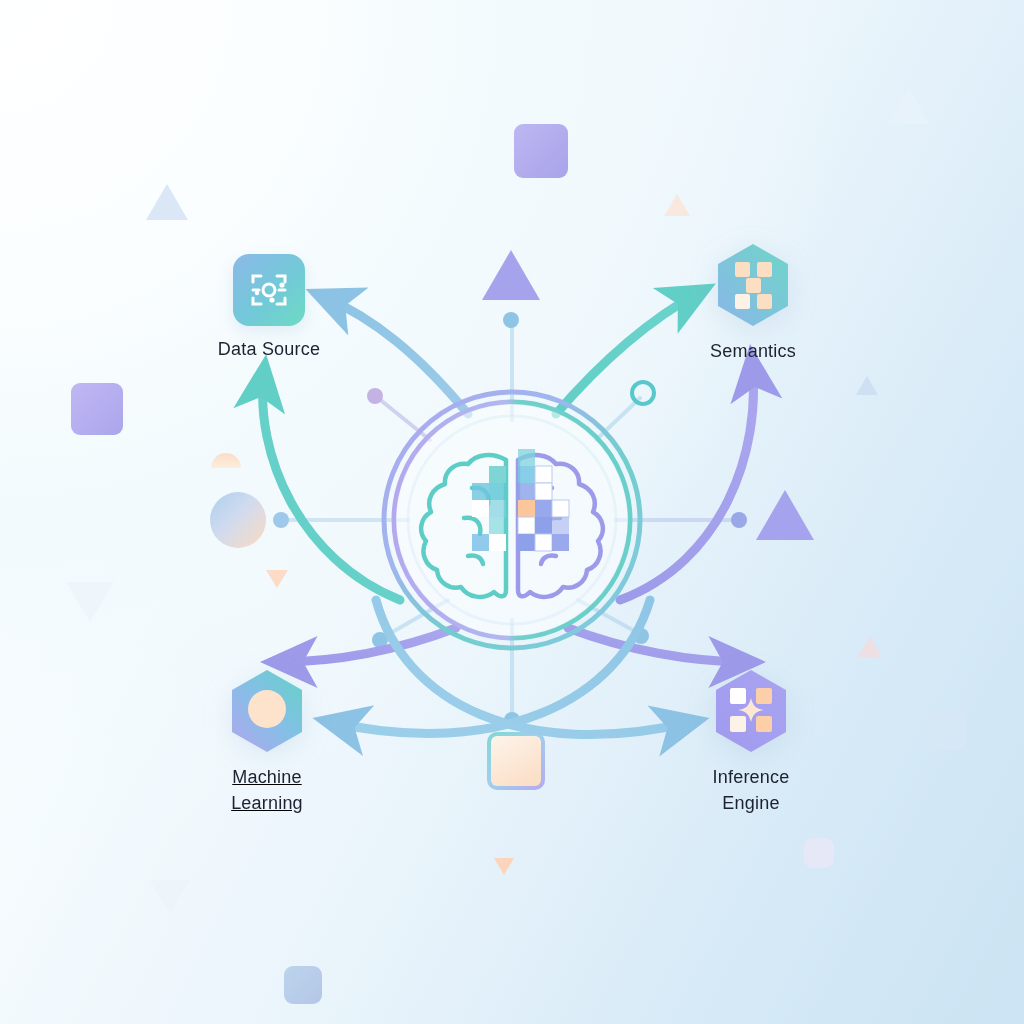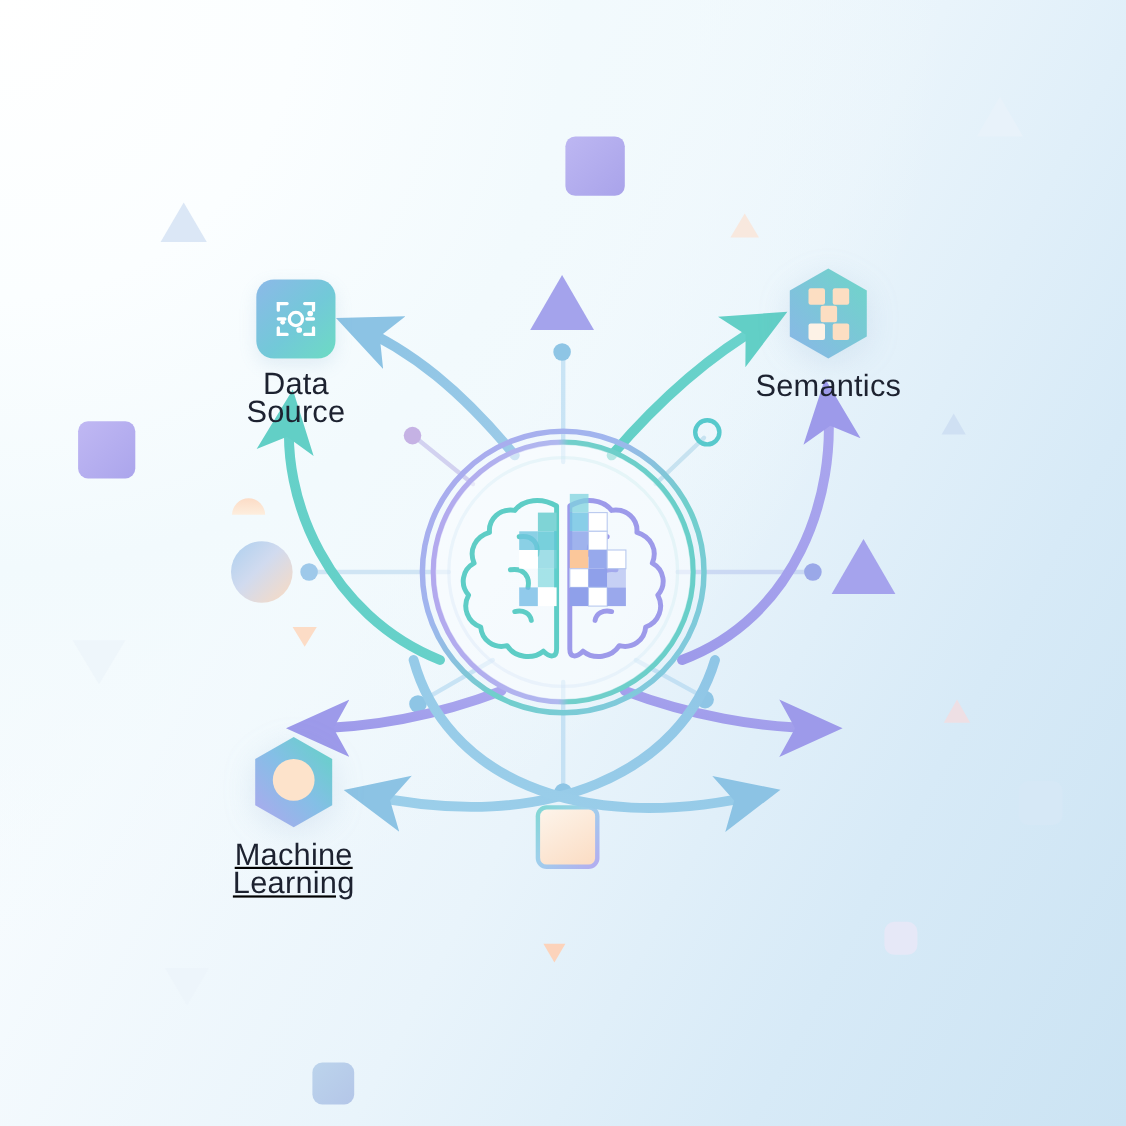--- a/index.html
+++ b/index.html
@@ -17,21 +17,21 @@
   }
 
   
   .deco{position:absolute;pointer-events:none;}
   .sq{border-radius:9px;}
   .tri{width:0;height:0;}
 
   
   .node{position:absolute;display:flex;flex-direction:column;align-items:center;}
   .node-label{
-    margin-top:10px;color:#1d2230;font-size:28px;letter-spacing:.2px;
+    margin-top:10px;color:#1d2230;font-size:18px;letter-spacing:.2px;
     line-height:26px;text-align:center;white-space:pre-line;font-weight:400;
   }
   .icon-box{
     width:72px;height:72px;border-radius:16px;
     display:flex;align-items:center;justify-content:center;
     box-shadow:0 6px 16px rgba(120,160,200,.16);
   }
   .hexwrap{width:86px;height:86px;position:relative;
     filter:drop-shadow(0 6px 14px rgba(120,160,200,.18));}
 
@@ -282,14 +282,34 @@
           </linearGradient>
         </defs>
         <path d="M43,2 L78,22 L78,64 L43,84 L8,64 L8,22 Z" fill="url(#hexML)"></path>
         <circle cx="43" cy="41" r="19" fill="#fde3cb"></circle>
       </svg>
     </div>
     <div class="node-label">Machine
 Learning</div>
   </div>
 
+  <div class="node" style="left:676px;top:668px;width:150px;">
+    <div class="hexwrap">
+      <svg width="86" height="86" viewBox="0 0 86 86">
+        <defs>
+          <linearGradient id="hexInf" x1="0" y1="1" x2="1" y2="0">
+            <stop offset="0%" stop-color="#9f9aee"></stop>
+              <stop offset="100%" stop-color="#a9a4f0"></stop>
+          </linearGradient>
+        </defs>
+        <path d="M43,2 L78,22 L78,64 L43,84 L8,64 L8,22 Z" fill="url(#hexInf)"></path>
+        <rect x="22" y="20" width="16" height="16" rx="2" fill="#ffffff"></rect>
+        <rect x="48" y="20" width="16" height="16" rx="2" fill="#fccfa8"></rect>
+        <rect x="22" y="48" width="16" height="16" rx="2" fill="#fdf2e8"></rect>
+        <rect x="48" y="48" width="16" height="16" rx="2" fill="#fccfa8"></rect>
+        <path d="M43,30 C45,38 48,41 56,42 C48,43 45,46 43,54 C41,46 38,43 30,42 C38,41 41,38 43,30 Z" fill="#fde7d2"></path>
+      </svg>
+    </div>
+    <div class="node-label">Inference
+Engine</div>
+  </div>
 
 </div>
 
 </body></html>

